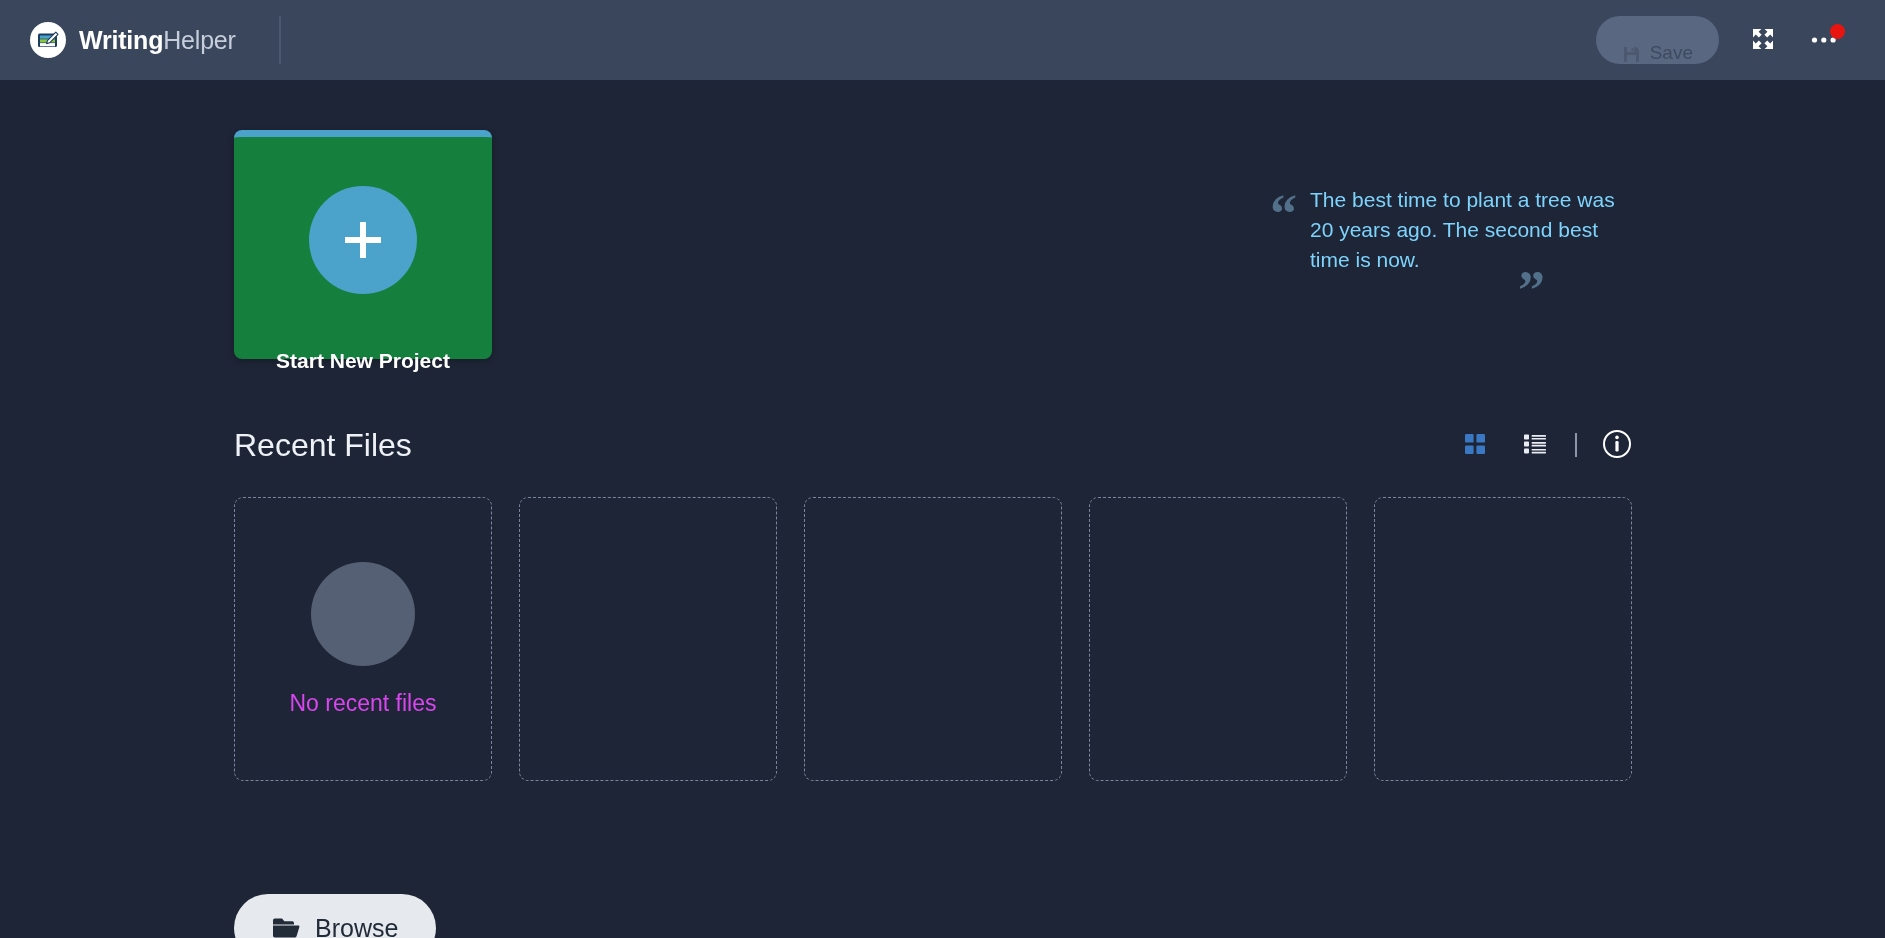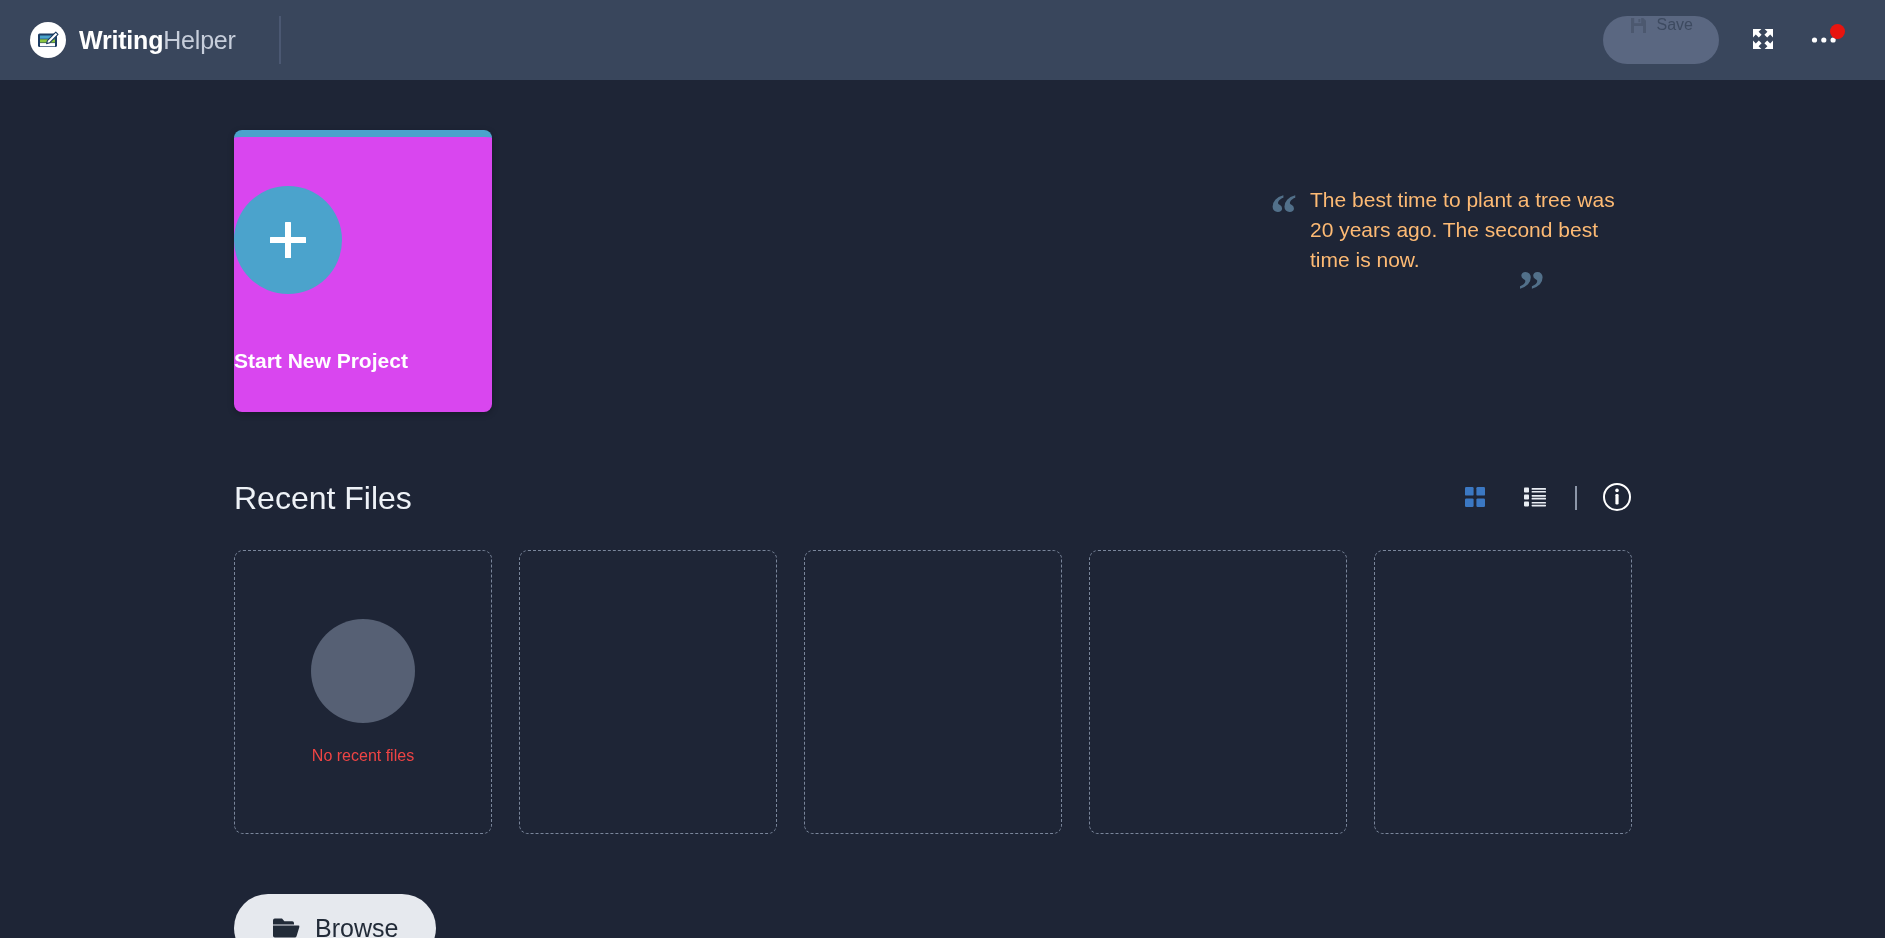--- a/index.html
+++ b/index.html
@@ -61,29 +61,29 @@
 
   .header-right {
     margin-left: auto;
     display: flex;
     align-items: center;
     gap: 28px;
   }
 
   .save-btn {
     display: flex;
-    align-items: flex-start;
+    align-items: flex-end;
     gap: 9px;
     background: #5a6781;
     color: #3d4a60;
     border: none;
     border-radius: 26px;
     height: 48px;
     padding: 0 26px;
-    font-size: 16px;
+    font-size: 19px;
     font-family: "Liberation Sans", sans-serif;
     cursor: default;
   }
   .save-btn svg { display: block; }
 
   .icon-btn {
     background: none;
     border: none;
     padding: 4px;
     cursor: pointer;
@@ -111,26 +111,27 @@
   }
 
   .top-row {
     display: flex;
     align-items: flex-start;
   }
 
   
   .new-project-card {
     width: 258px;
-    height: 282px;
-    background: #d946ef;
+    height: 229px;
+    background: #15803d;
     border-radius: 8px;
     border-top: 7px solid #4ba3cc;
     display: flex;
     flex-direction: column;
+    align-items: center;
     cursor: pointer;
     box-shadow: 0 2px 6px rgba(0,0,0,0.25);
   }
 
   .plus-circle {
     width: 108px;
     height: 108px;
     border-radius: 50%;
     background: #4ba3cc;
     margin-top: 49px;
@@ -172,21 +173,21 @@
     position: absolute;
     left: 248px;
     top: 78px;
     font-size: 54px;
   }
 
   .quote-text {
     margin-left: 40px;
     font-size: 21px;
     line-height: 1.42;
-    color: #fdba74;
+    color: #7dd3fc;
     width: 310px;
   }
 
   .quote-author {
     margin-top: 40px;
     text-align: right;
     font-size: 19px;
     font-weight: 700;
     color: #ffffff;
     padding-right: 19px;
@@ -253,22 +254,22 @@
 
   .empty-avatar {
     width: 104px;
     height: 104px;
     border-radius: 50%;
     background: #566074;
   }
 
   .empty-label {
     margin-top: 24px;
-    font-size: 16px;
-    color: #ef4444;
+    font-size: 23px;
+    color: #d946ef;
   }
 
   
   .browse-btn {
     position: absolute;
     left: 234px;
     top: 814px;
     display: flex;
     align-items: center;
     gap: 15px;

